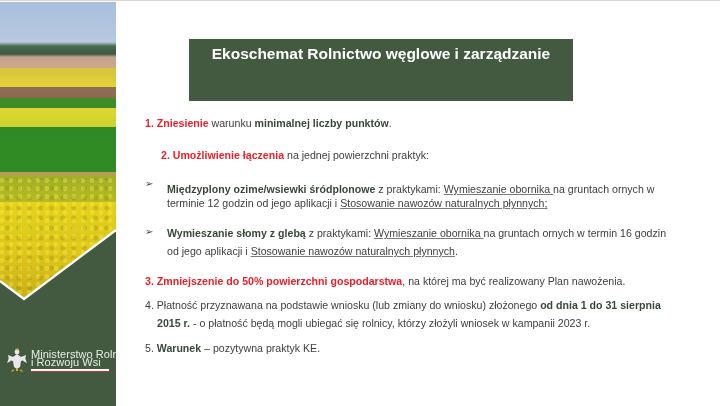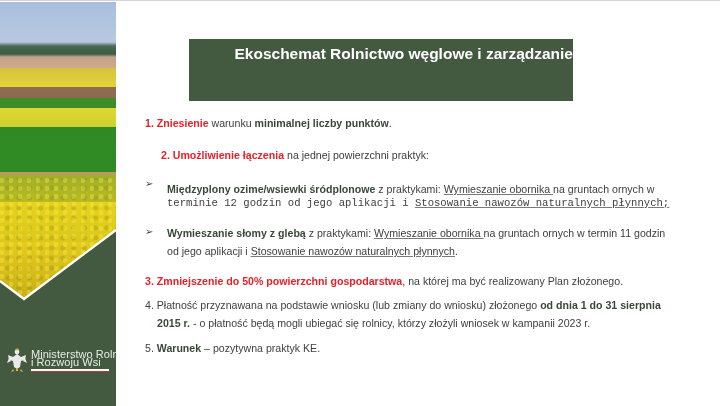--- a/index.html
+++ b/index.html
@@ -107,21 +107,21 @@
       position: absolute;
       left: 189px;
       top: 38px;
       width: 384px;
       height: 62px;
       background: #435a41;
       color: #ffffff;
       font-weight: bold;
       font-size: 15.5px;
       line-height: 19px;
-      text-align: right;
+      text-align: center;
       padding-top: 5px;
       box-sizing: border-box;
     }
     .title-box div { white-space: nowrap; }
 
     
     .content {
       position: absolute;
       left: 145px;
       top: 116px;
@@ -196,37 +196,37 @@
 
     <div class="line" style="top:32px;margin-left:16px;">
       <span class="red">2. Umożliwienie łączenia</span><span> na jednej powierzchni praktyk:</span>
     </div>
 
     <div>
       <span class="arrow" style="top:61px;">➢</span>
       <div class="bullet-text" style="top:66px;">
         <span class="b">Międzyplony ozime/wsiewki śródplonowe</span><span> z praktykami: </span><span class="u">Wymieszanie obornika </span><span>na gruntach ornych w</span>
       </div>
-      <div class="bullet-text" style="top:80px;font-family:Liberation Mono, monospace;">
+      <div class="bullet-text" style="top:80px;">
         <span>terminie 12 godzin od jego aplikacji i </span><span class="u">Stosowanie nawozów naturalnych płynnych;</span><span></span>
       </div>
     </div>
 
     <div>
       <span class="arrow" style="top:109px;">➢</span>
       <div class="bullet-text" style="top:110px;">
-        <span class="b">Wymieszanie słomy z glebą</span><span> z praktykami: </span><span class="u">Wymieszanie obornika </span><span>na gruntach ornych w termin 11 godzin</span>
+        <span class="b">Wymieszanie słomy z glebą</span><span> z praktykami: </span><span class="u">Wymieszanie obornika </span><span>na gruntach ornych w termin 16 godzin</span>
       </div>
       <div class="bullet-text" style="top:128px;">
         <span>od jego aplikacji i </span><span class="u">Stosowanie nawozów naturalnych płynnych</span><span>.</span>
       </div>
     </div>
 
     <div class="line" style="top:158px;">
-      <span class="red">3. Zmniejszenie do 50% powierzchni gospodarstwa</span><span>, na której ma być realizowany Plan złożonego.</span>
+      <span class="red">3. Zmniejszenie do 50% powierzchni gospodarstwa</span><span>, na której ma być realizowany Plan nawożenia.</span>
     </div>
 
     <div class="line" style="top:182px;text-align:right;">
       <span>4. Płatność przyznawana na podstawie wniosku (lub zmiany do wniosku) złożonego </span><span class="b">od dnia 1 do 31 sierpnia</span>
     </div>
     <div class="hang" style="top:200px;">
       <span class="b">2015 r.</span><span> - o płatność będą mogli ubiegać się rolnicy, którzy złożyli wniosek w kampanii 2023 r.</span>
     </div>
 
     <div class="line" style="top:225px;">

